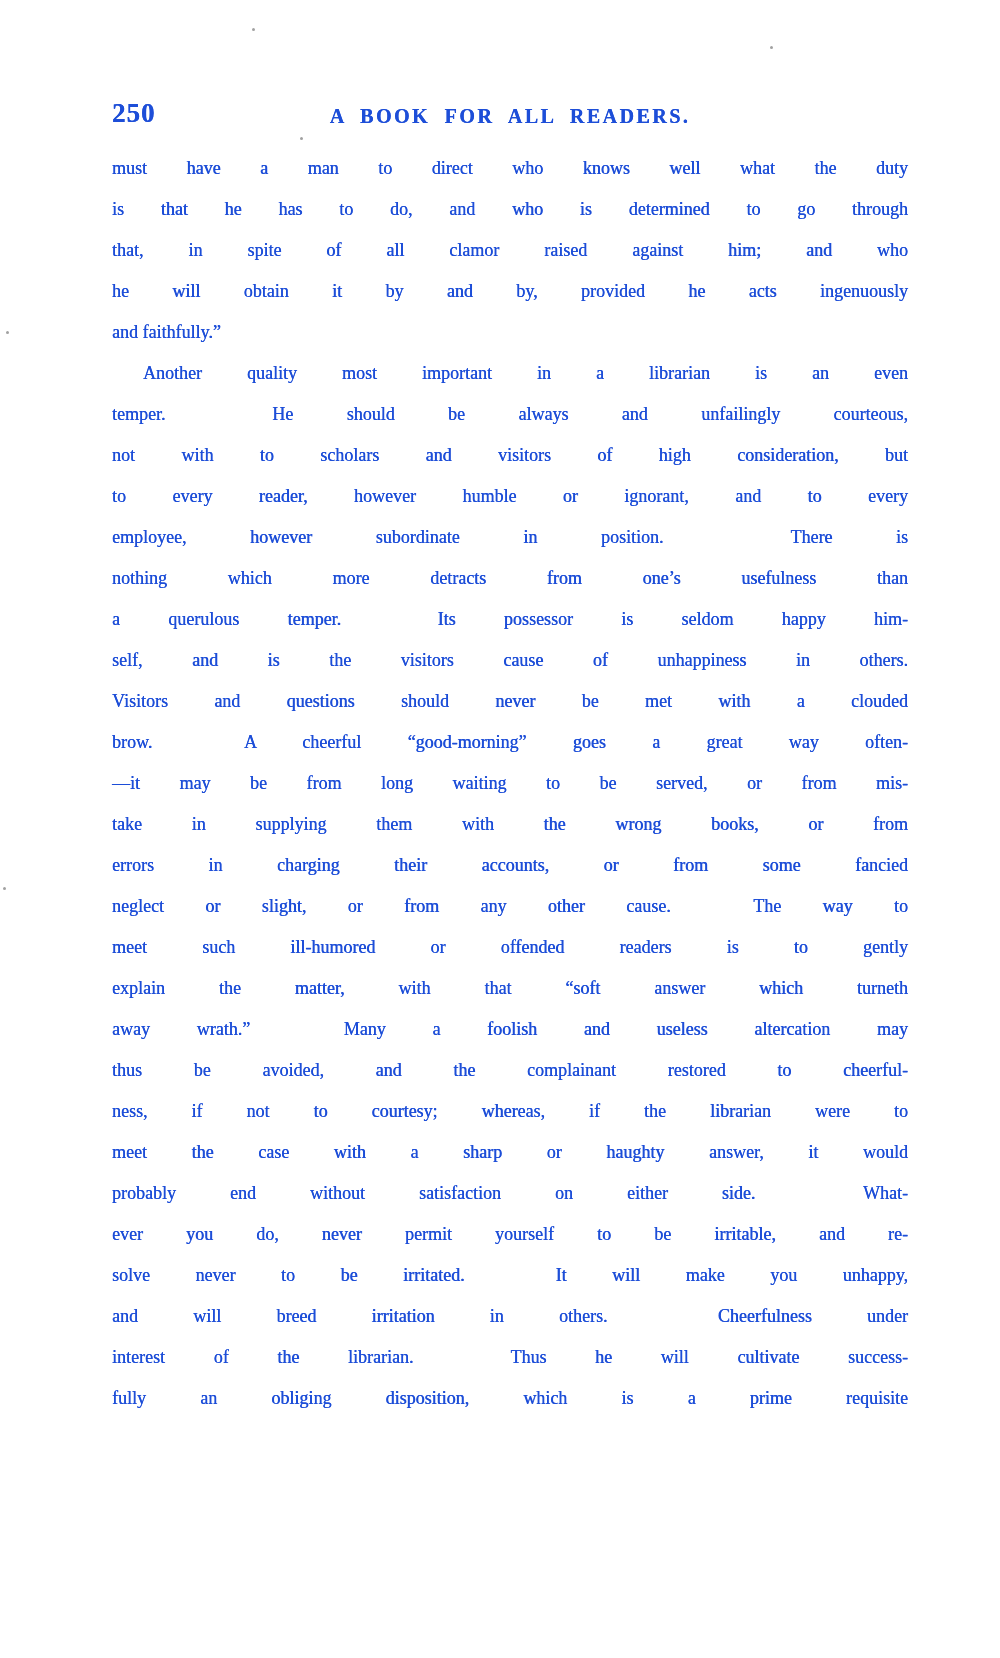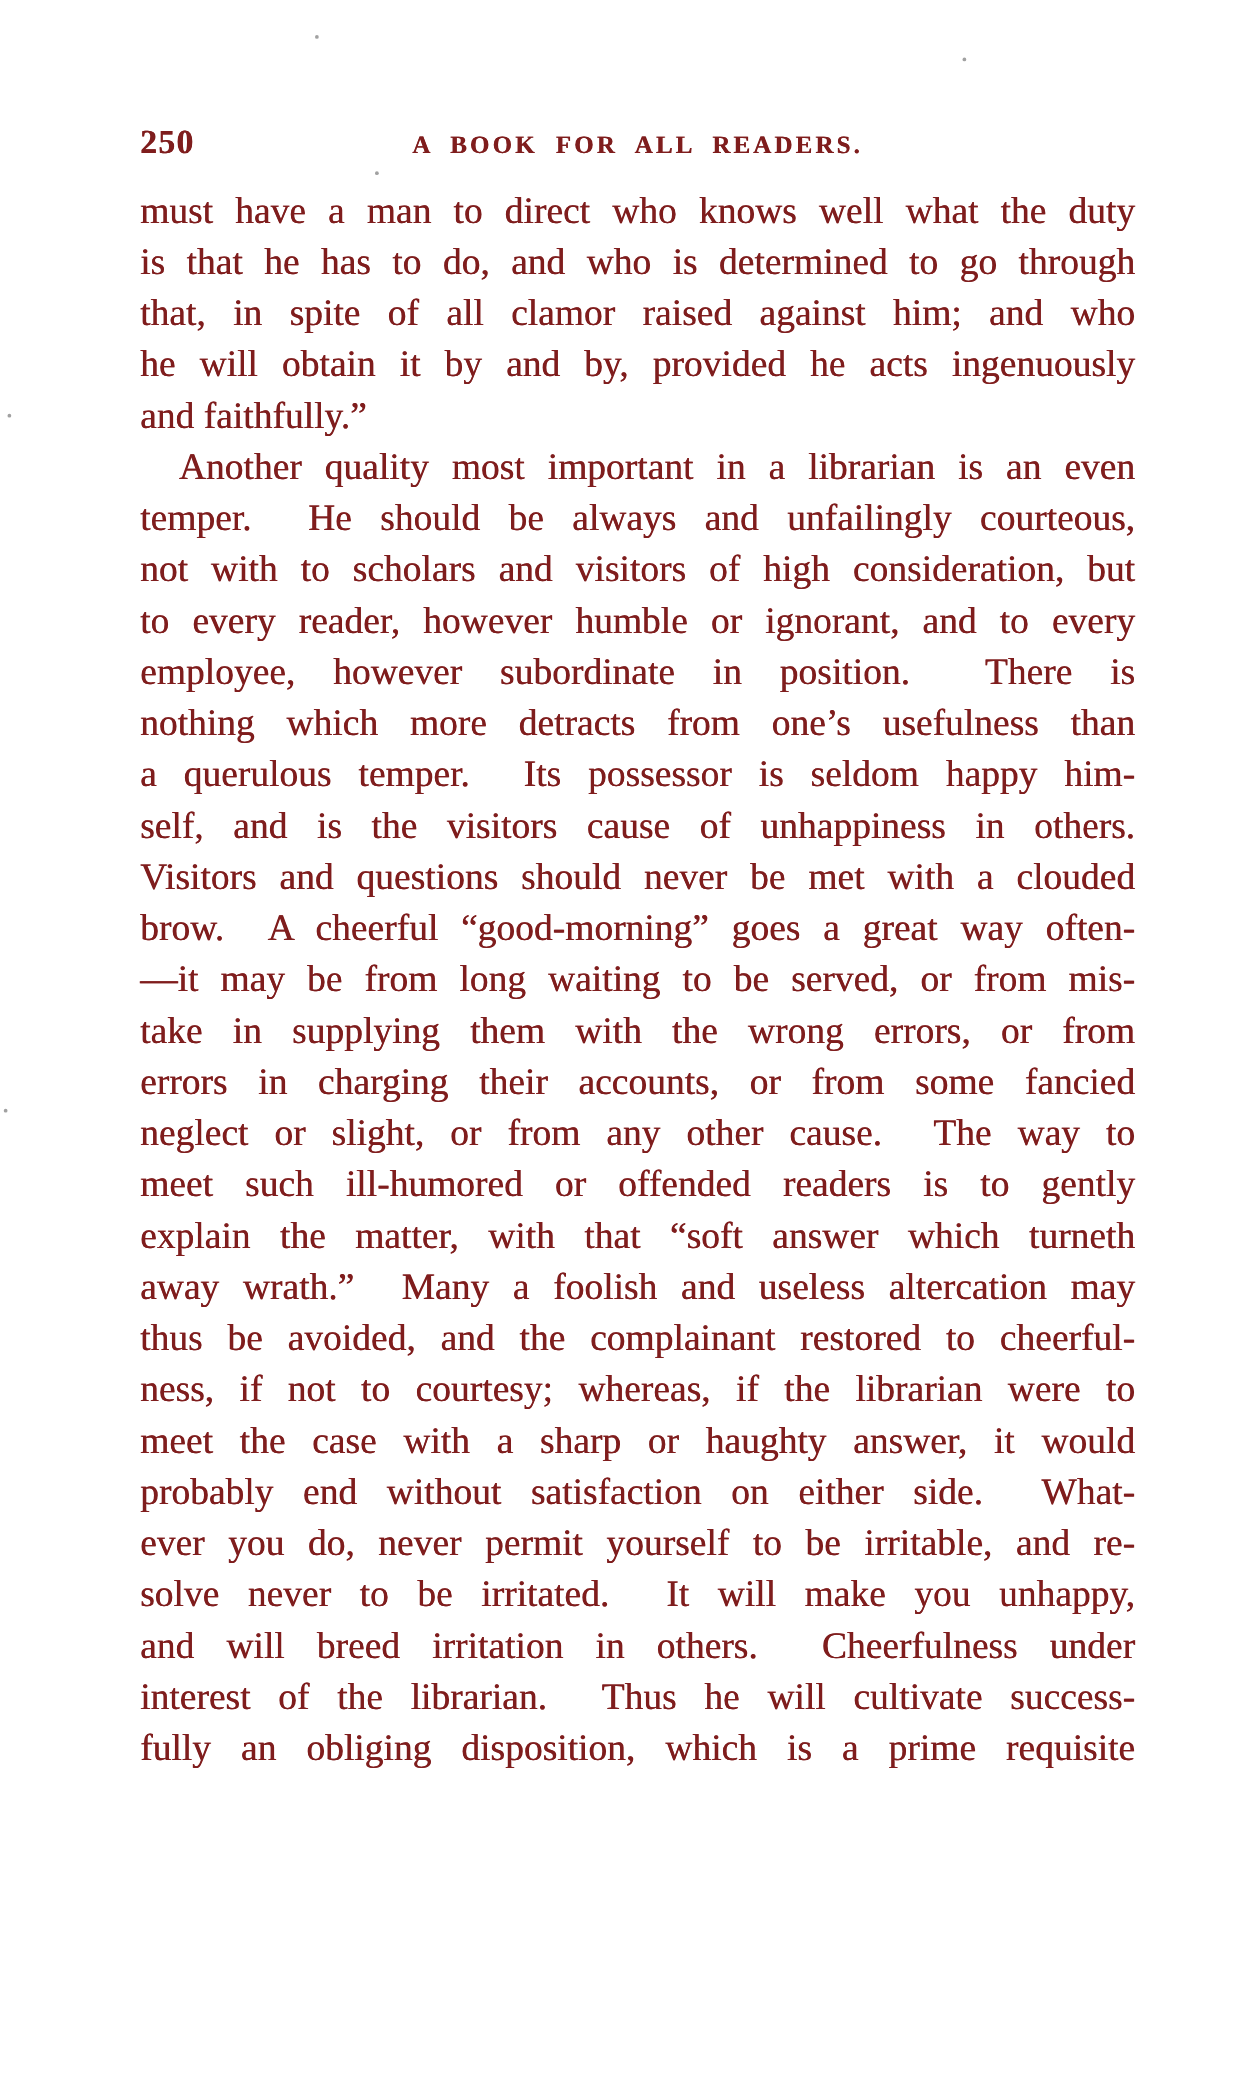--- a/index.html
+++ b/index.html
@@ -2,21 +2,21 @@
 <html><head>
 <meta charset="utf-8">
 <style>
   html, body { margin: 0; padding: 0; background: #ffffff; }
   .page {
     position: relative;
     width: 1000px;
     height: 1658px;
     background: #ffffff;
     font-family: "Liberation Serif", "DejaVu Serif", serif;
-    color: #7f1d1d;
+    color: #1d4ed8;
     overflow: hidden;
   }
   .pagenum {
     position: absolute;
     left: 112px;
     top: 98px;
     font-size: 27px;
     font-weight: 700;
     letter-spacing: 1px;
     text-shadow: 0.3px 0 0 currentColor;
@@ -31,21 +31,21 @@
     font-weight: 700;
     letter-spacing: 2.5px;
     word-spacing: 7px;
     text-shadow: 0.3px 0 0 currentColor;
   }
   .body-text {
     position: absolute;
     left: 112px;
     top: 148px;
     width: 796px;
-    font-size: 30px;
+    font-size: 18px;
     line-height: 41px;
     text-shadow: 0.35px 0 0 currentColor;
   }
   .paragraph { margin: 0; }
   .line {
     display: block;
     text-align: justify;
     text-align-last: justify;
     white-space: normal;
     height: 41px;
@@ -80,21 +80,21 @@
         <div class="line">temper.&nbsp; He should be always and unfailingly courteous,</div>
         <div class="line">not with to scholars and visitors of high consideration, but</div>
         <div class="line">to every reader, however humble or ignorant, and to every</div>
         <div class="line">employee, however subordinate in position.&nbsp; There is</div>
         <div class="line">nothing which more detracts from one’s usefulness than</div>
         <div class="line">a querulous temper.&nbsp; Its possessor is seldom happy him-</div>
         <div class="line">self, and is the visitors cause of unhappiness in others.</div>
         <div class="line">Visitors and questions should never be met with a clouded</div>
         <div class="line">brow.&nbsp; A cheerful “good-morning” goes a great way often-</div>
         <div class="line">—it may be from long waiting to be served, or from mis-</div>
-        <div class="line">take in supplying them with the wrong errors, or from</div>
+        <div class="line">take in supplying them with the wrong books, or from</div>
         <div class="line">errors in charging their accounts, or from some fancied</div>
         <div class="line">neglect or slight, or from any other cause.&nbsp; The way to</div>
         <div class="line">meet such ill-humored or offended readers is to gently</div>
         <div class="line">explain the matter, with that “soft answer which turneth</div>
         <div class="line">away wrath.”&nbsp; Many a foolish and useless altercation may</div>
         <div class="line">thus be avoided, and the complainant restored to cheerful-</div>
         <div class="line">ness, if not to courtesy; whereas, if the librarian were to</div>
         <div class="line">meet the case with a sharp or haughty answer, it would</div>
         <div class="line">probably end without satisfaction on either side.&nbsp; What-</div>
         <div class="line">ever you do, never permit yourself to be irritable, and re-</div>

